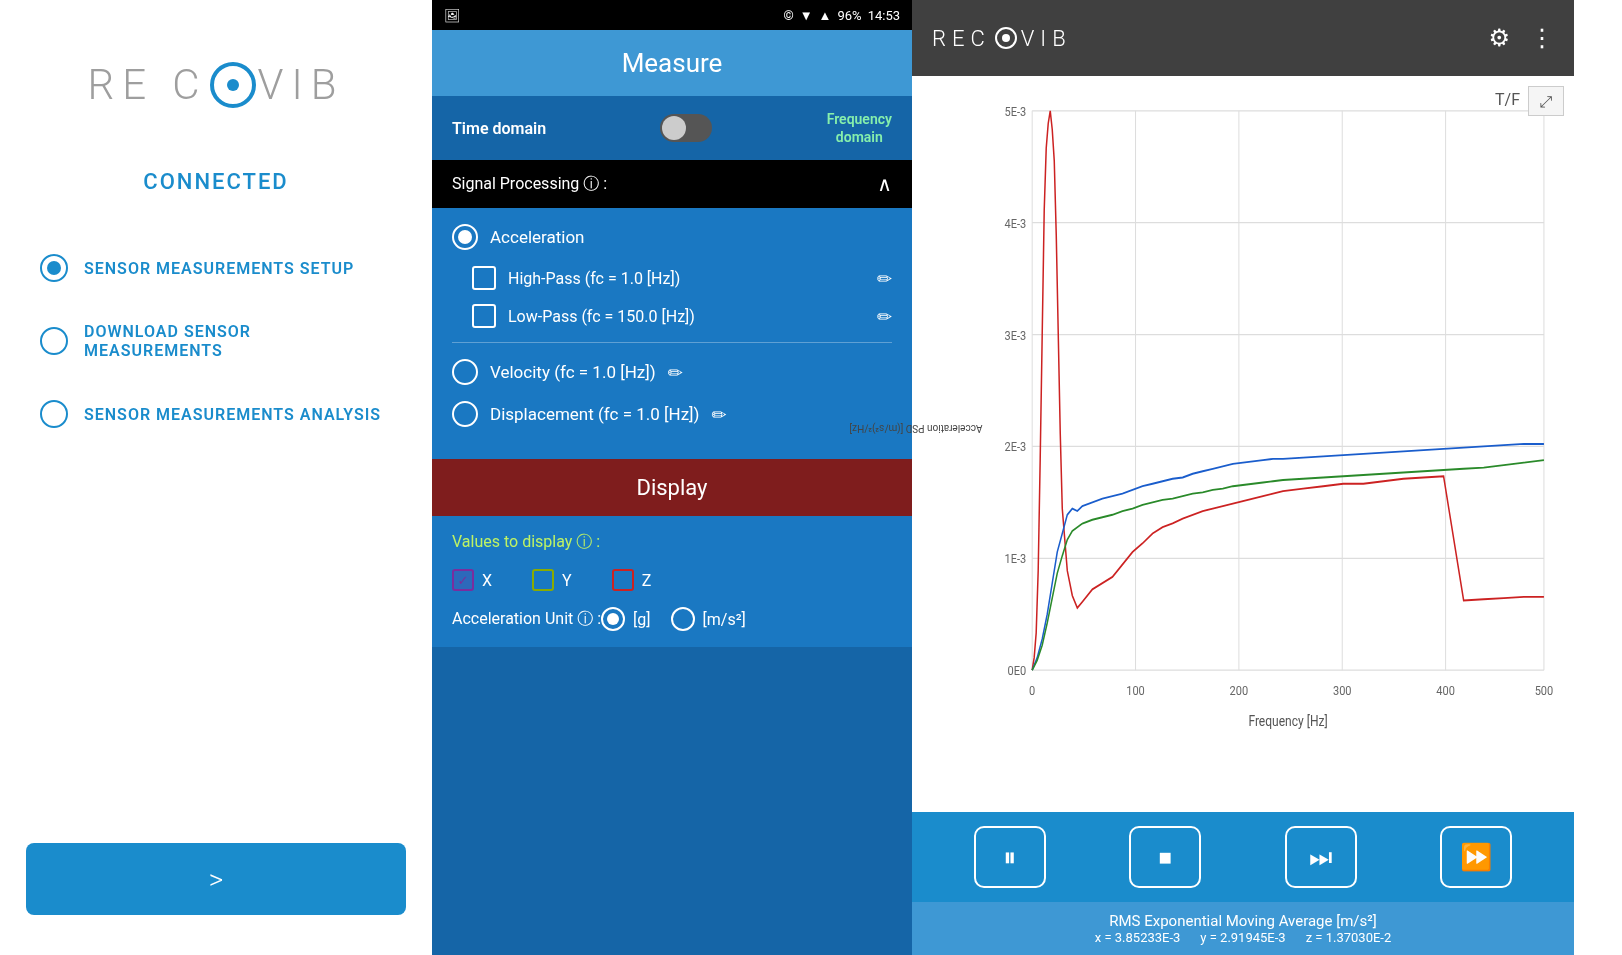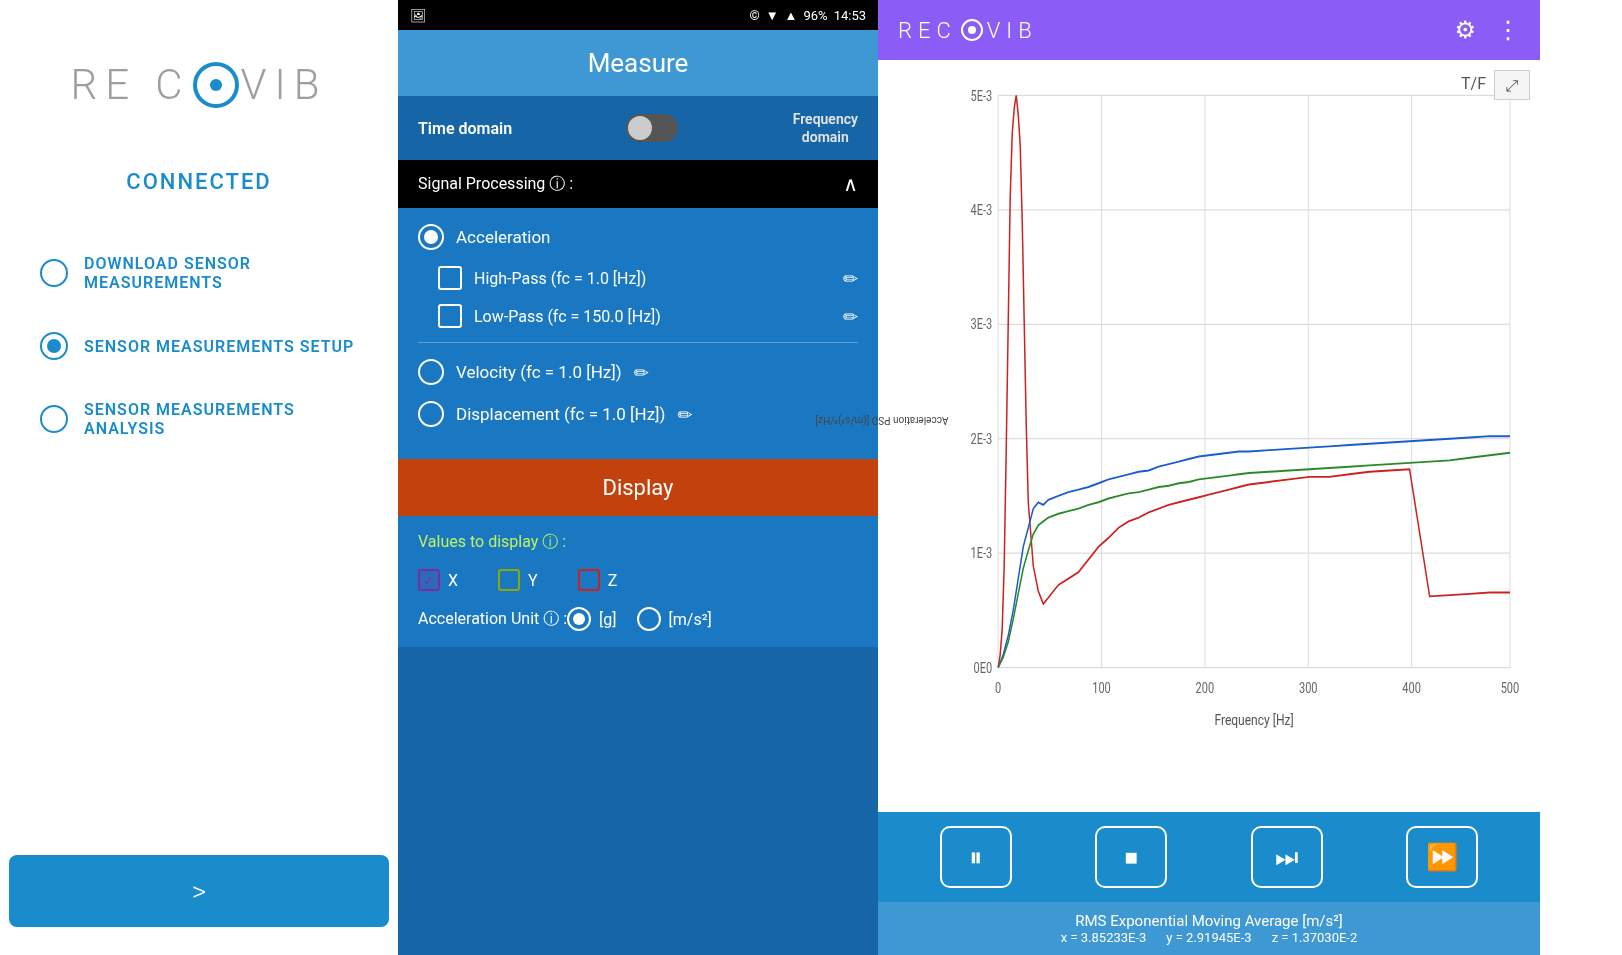--- a/index.html
+++ b/index.html
@@ -7,28 +7,28 @@
       font-family: 'Roboto', Arial, sans-serif;
       display: flex;
       width: 1622px;
       height: 955px;
       overflow: hidden;
       background: #fff;
     }
 
     
     .panel-left {
-      width: 398px;
+      width: 432px;
       height: 955px;
       background: #fff;
       display: flex;
       flex-direction: column;
       align-items: center;
       justify-content: center;
-      padding: 60px 40px 28px;
+      padding: 60px 40px 40px;
     }
 
     .logo-container {
       display: flex;
       align-items: center;
       margin-bottom: 60px;
     }
 
     .logo-text {
       font-size: 42px;
@@ -194,21 +194,21 @@
       width: 24px;
       height: 24px;
       background: #ccc;
       border-radius: 50%;
       position: absolute;
       top: 2px;
       left: 2px;
     }
 
     .domain-label-right {
-      color: #e5e5e5;
+      color: #86efac;
       font-size: 14px;
       font-weight: 600;
       text-align: center;
       line-height: 1.3;
     }
 
     .signal-processing-bar {
       background: #000000;
       padding: 12px 20px;
       display: flex;
@@ -291,21 +291,21 @@
       cursor: pointer;
     }
 
     .divider-line {
       height: 1px;
       background: rgba(255,255,255,0.3);
       margin: 8px 0 16px;
     }
 
     .display-header {
-      background: #c2410c;
+      background: #7f1d1d;
       padding: 16px;
       text-align: center;
       color: #fff;
       font-size: 22px;
     }
 
     .display-content {
       background: #1a78c2;
       padding: 16px 20px;
     }
@@ -394,26 +394,26 @@
     
     .panel-right {
       width: 662px;
       height: 955px;
       background: #fff;
       display: flex;
       flex-direction: column;
     }
 
     .app-bar {
-      background: #8b5cf6;
+      background: #404040;
       padding: 12px 20px;
       display: flex;
       align-items: center;
       justify-content: space-between;
-      height: 60px;
+      height: 76px;
     }
 
     .app-bar-logo {
       display: flex;
       align-items: center;
       gap: 2px;
     }
 
     .app-bar-logo-text {
       color: #fff;
@@ -525,29 +525,29 @@
       </div>
     </div>
     <span class="logo-text">VIB</span>
   </div>
 
   <div class="connected-text">CONNECTED</div>
 
   <div class="menu-items">
 
     <div class="menu-item">
-      <div class="radio-outer" style="background:transparent;"></div>
-      <span class="menu-label">DOWNLOAD SENSOR MEASUREMENTS</span>
-    </div>
-
-    <div class="menu-item">
       <div class="radio-outer">
         <div class="radio-inner"></div>
       </div>
       <span class="menu-label">SENSOR MEASUREMENTS SETUP</span>
+    </div>
+
+    <div class="menu-item">
+      <div class="radio-outer" style="background:transparent;"></div>
+      <span class="menu-label">DOWNLOAD SENSOR MEASUREMENTS</span>
     </div>
 
     <div class="menu-item">
       <div class="radio-outer" style="background:transparent;"></div>
       <span class="menu-label">SENSOR MEASUREMENTS ANALYSIS</span>
     </div>
   </div>
 
   <div class="next-btn">
     <span class="next-btn-arrow">&gt;</span>

